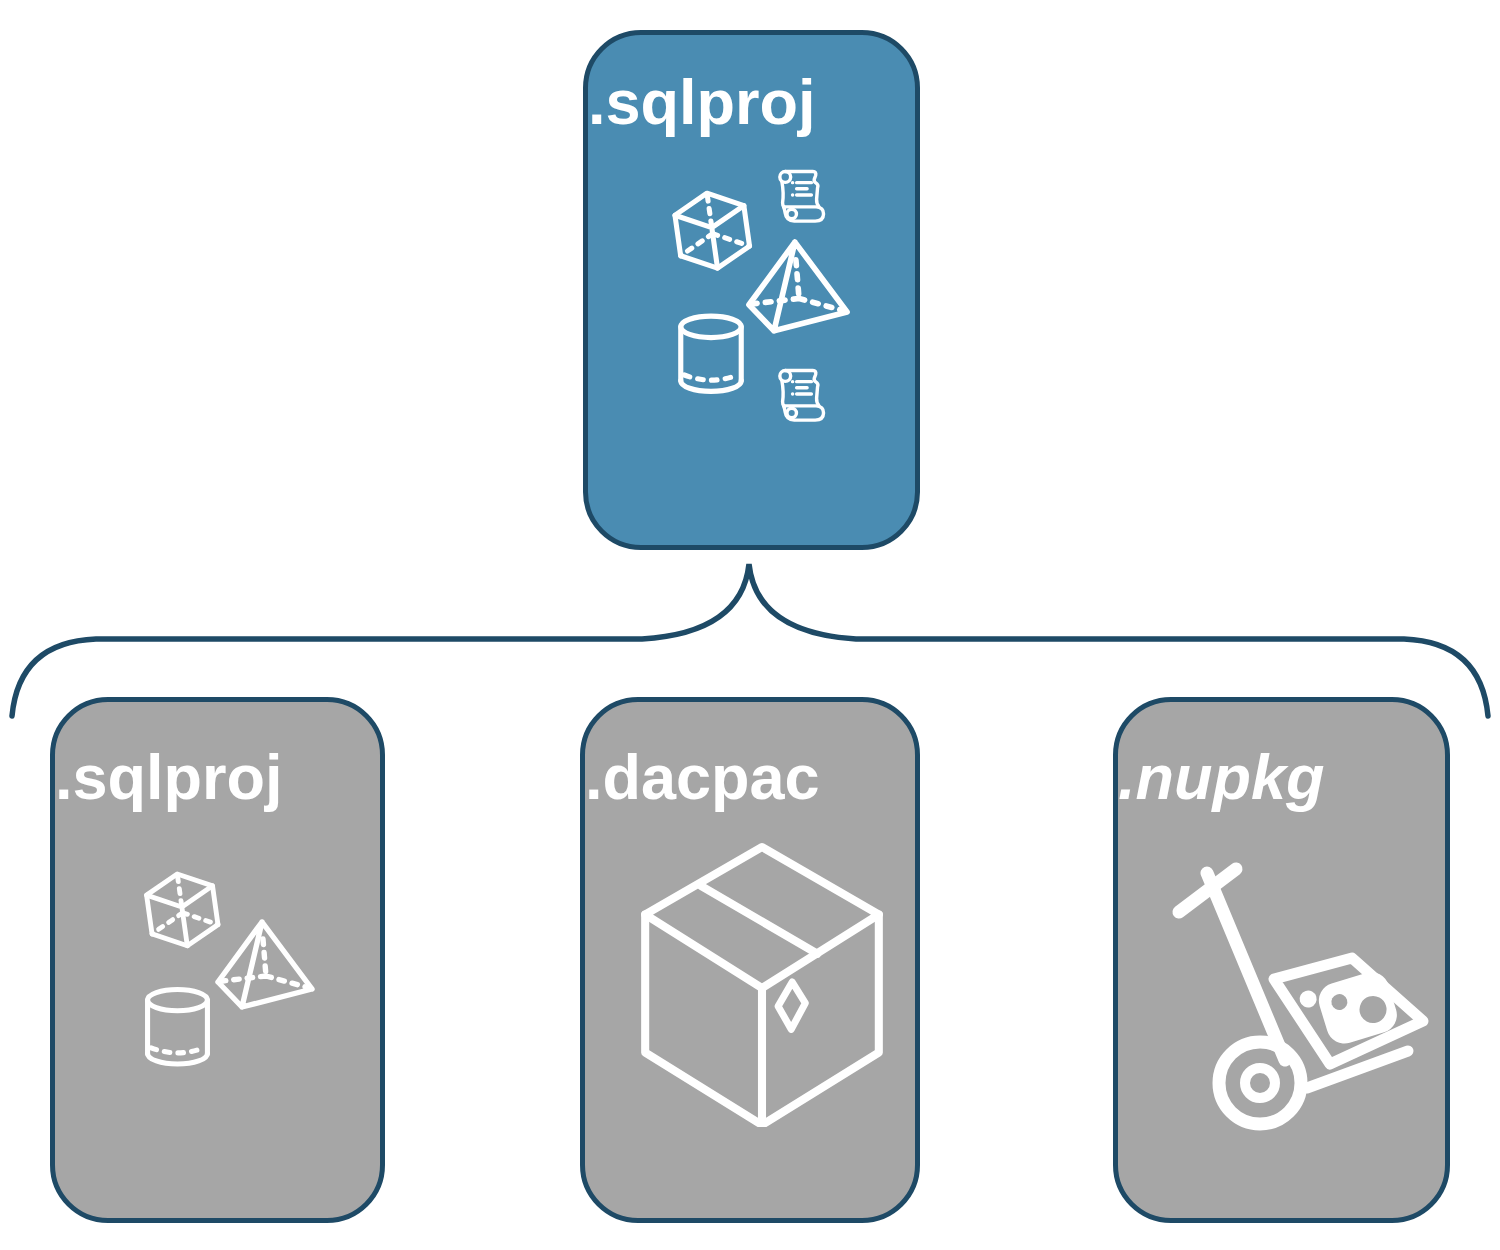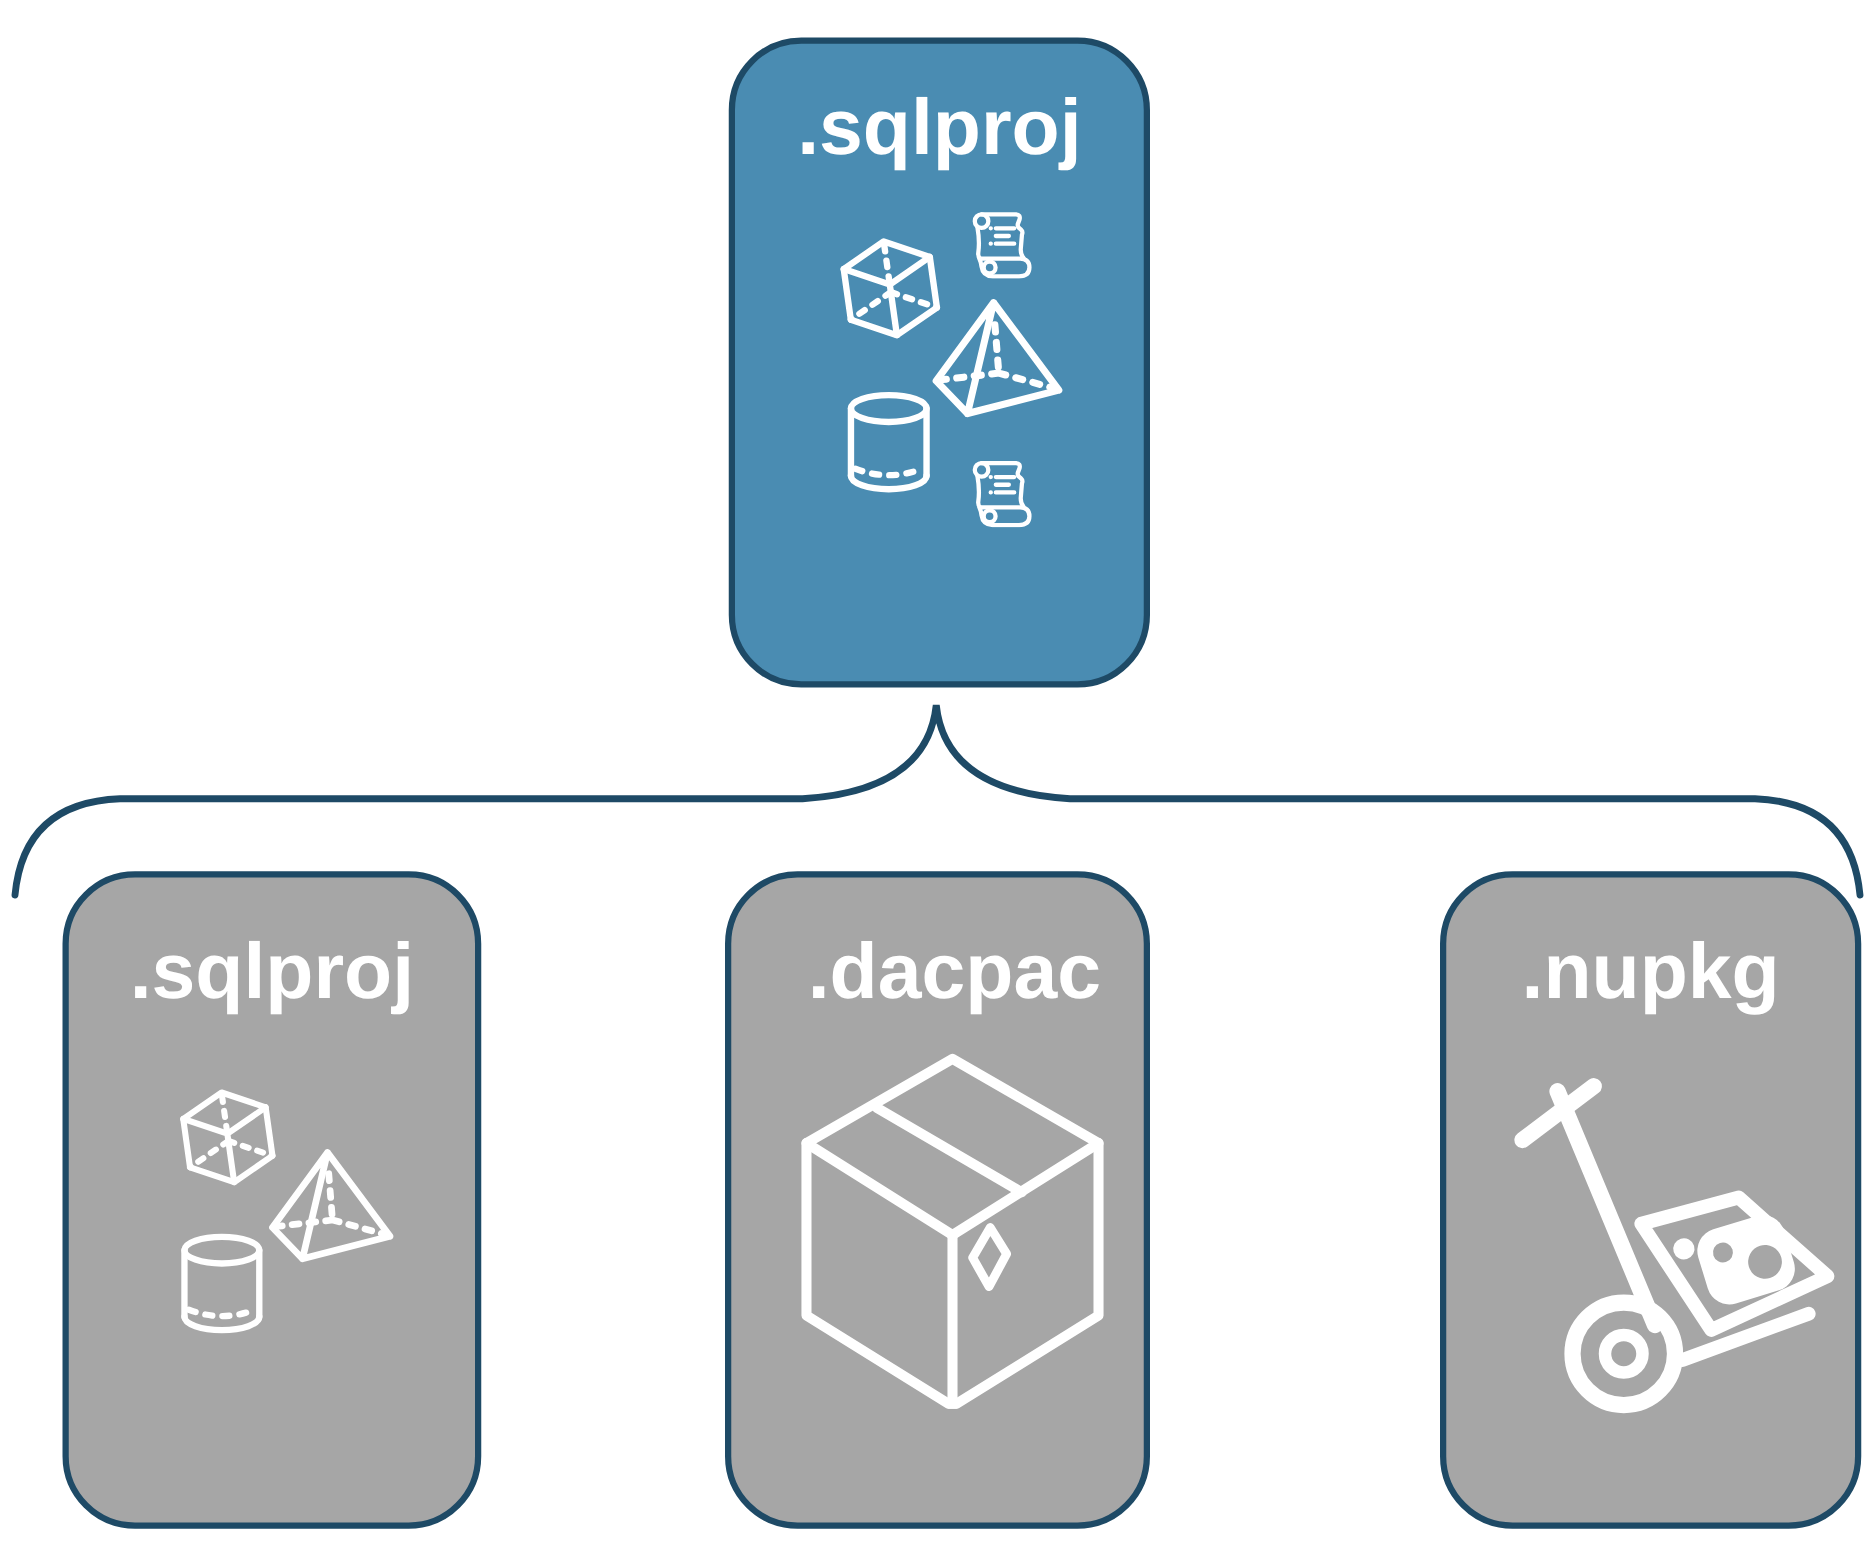--- a/index.html
+++ b/index.html
@@ -15,21 +15,21 @@
     position:relative;width:1500px;height:1250px;background:var(--bg);
     font-family:"Liberation Sans",sans-serif;overflow:hidden;
   }
   .node{
     position:absolute;border:5px solid var(--border);border-radius:58px;
     box-sizing:border-box;
   }
   .node.root{background:var(--root-fill);}
   .node.child{background:var(--child-fill);}
   .node-label{
-    position:absolute;left:0;right:0;text-align:center;
+    position:absolute;left:0;right:0;
     color:var(--label);font-weight:bold;font-size:63px;line-height:1;
     letter-spacing:0px;
   }
   .icon{position:absolute;}
   .icon svg{display:block;width:100%;height:100%;}
   .ic-stroke{fill:none;stroke:#fff;stroke-linecap:round;stroke-linejoin:round;}
   .dash{stroke-dasharray:5.5 8;}
   #brace{position:absolute;left:0;top:0;}
   #connector-label{
     position:absolute;left:813px;top:572px;
@@ -142,36 +142,36 @@
           <ellipse cx="34" cy="13.5" rx="29.5" ry="10.5"></ellipse>
           <path d="M 4.5,13.5 V 66 M 63.5,13.5 V 66"></path>
           <path d="M 4.5,66 A 29.5 10.5 0 0 0 63.5,66"></path>
           <path class="dash" d="M 8,60.5 Q 34,70.5 60,60.5"></path>
         </g>
       </svg>
     </div>
   </div>
 
   <div class="node child" style="left:580px;top:697px;width:340px;height:526px;">
-    <div class="node-label" style="top:44px;margin-left:27px;">.dacpac</div>
+    <div class="node-label" style="top:44px;">.dacpac</div>
 
     <div class="icon" style="left:55px;top:140px;width:245px;height:285px;">
       <svg viewBox="0 0 243 283">
         <g class="ic-stroke" stroke-width="8">
           <path d="M 121,5 237,72 121,145 5,72 Z"></path>
           <path d="M 61,44 176,111"></path>
           <path d="M 5,72 5,209 121,281 237,209 237,72"></path>
           <path d="M 121,145 121,281"></path>
           <path d="M 137,163 151,139 164,160 150,186 Z" stroke-width="7"></path>
         </g>
       </svg>
     </div>
   </div>
 
-  <div class="node child" style="left:1152px;top:697px;width:337px;height:526px;">
+  <div class="node child" style="left:1113px;top:697px;width:337px;height:526px;font-style:italic;">
     <div class="node-label" style="top:44px;">.nupkg</div>
 
     <div class="icon" style="left:47px;top:153px;width:280px;height:280px;">
       <svg viewBox="0 0 280 280">
         <g class="ic-stroke" stroke-width="13">
           <path d="M 14,57 71,14"></path>
           <path d="M 42,18 120,205"></path>
           <path d="M 142,233 243,196" stroke-width="11"></path>
           <circle cx="95" cy="228" r="41"></circle>
           <circle cx="95" cy="228" r="15" stroke-width="10"></circle>

